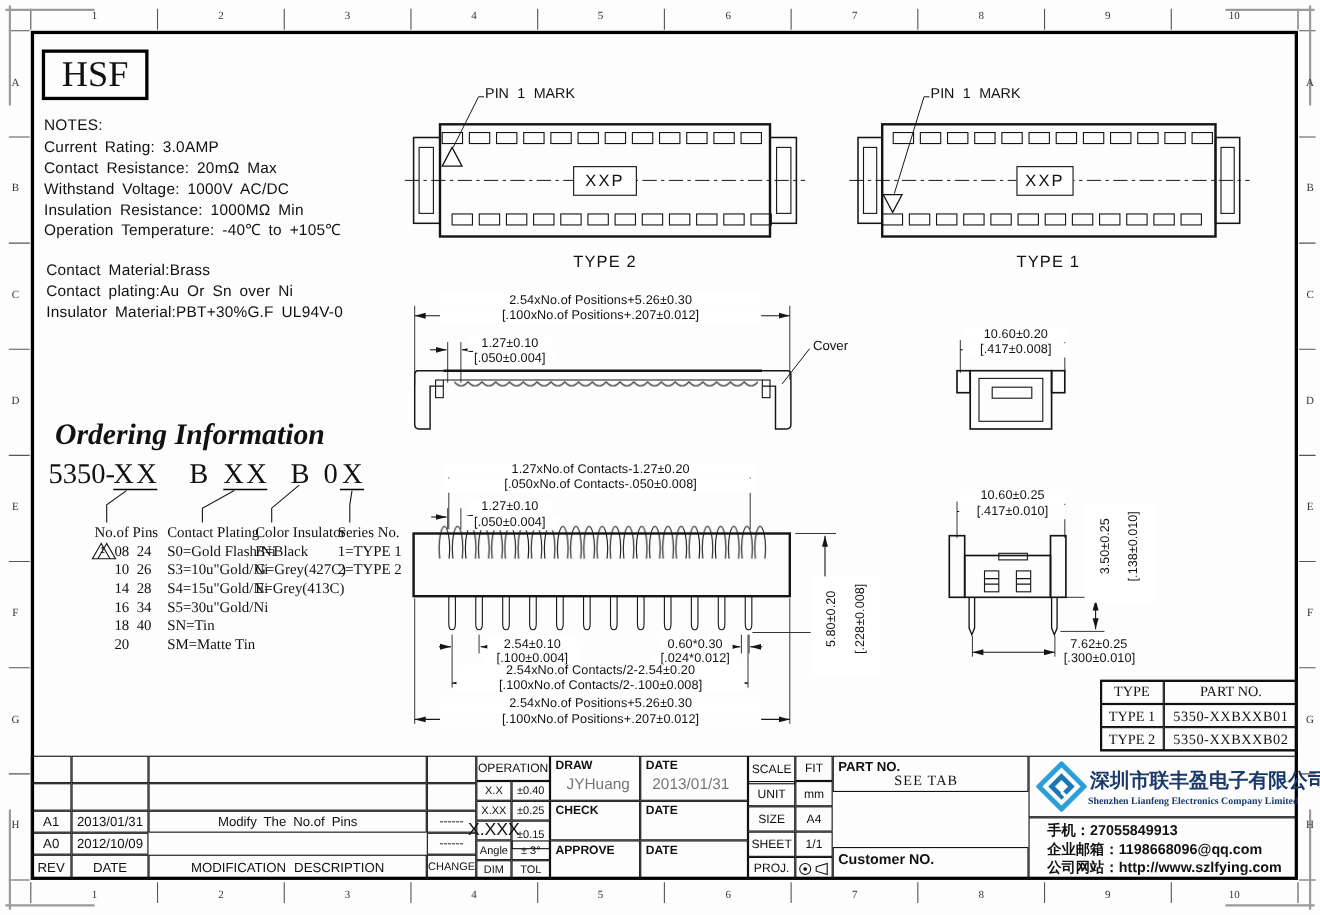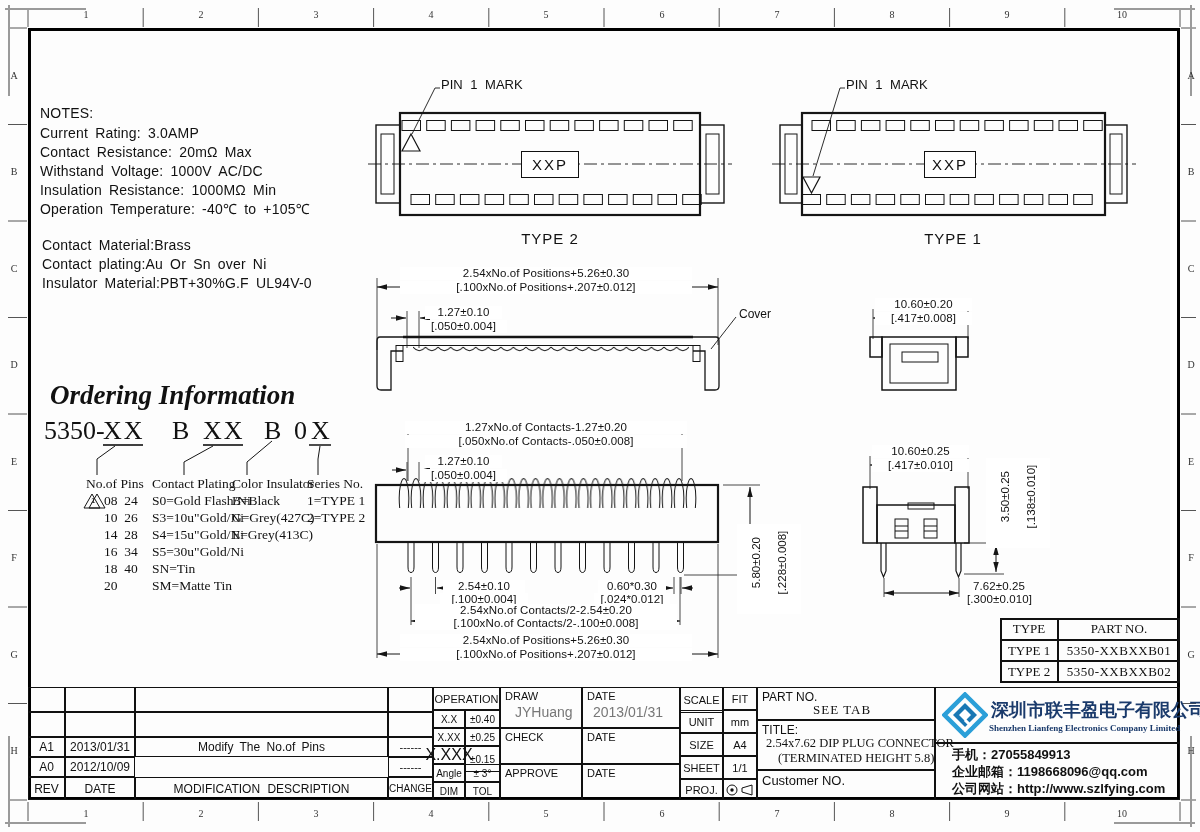--- a/index.html
+++ b/index.html
@@ -6,21 +6,21 @@
   .page{position:relative;width:1200px;height:832px;background:#fdfdfd;overflow:hidden;
         font-family:"Liberation Sans",sans-serif;color:#111;}
   .t{position:absolute;white-space:pre;line-height:1.12;}
   .c{text-align:center;}
   .dim{font-size:11.5px;background:#fff;padding:0 1px;letter-spacing:.1px;}
   .rot{transform-origin:0 0;transform:rotate(-90deg);background:#fff;}
   .frame{position:absolute;left:28px;top:28px;width:1152px;height:772px;border:3px solid #000;box-sizing:border-box;}
   .rlabel{position:absolute;font-size:10px;color:#333;width:22px;text-align:center;font-family:"Liberation Serif",serif;}
   .cell{position:absolute;border:1px solid #111;box-sizing:border-box;}
   .cc{display:flex;align-items:center;justify-content:center;}
-  .lbl{position:absolute;left:4px;top:2px;font-size:11px;}
+  .lbl{position:absolute;left:4px;top:2px;font-size:11px;font-weight:bold;}
   .ser{font-family:"Liberation Serif",serif;}
   .note{font-size:14px;word-spacing:3px;letter-spacing:.2px;}
   .ord{font-family:"Liberation Serif",serif;font-size:13.5px;}
   .seg{font-family:"Liberation Serif",serif;font-size:26px;}
   .gray{color:#777;}
   .boxed{border:1px solid #111;background:#fff;box-sizing:border-box;}
 </style>
 </head>
 <body>
 
@@ -249,20 +249,22 @@
 
   <span class="rlabel" style="left:1180px;top:70px">A</span>
   <span class="rlabel" style="left:1180px;top:166px">B</span>
   <span class="rlabel" style="left:1180px;top:263px">C</span>
   <span class="rlabel" style="left:1180px;top:359px">D</span>
   <span class="rlabel" style="left:1180px;top:456px">E</span>
   <span class="rlabel" style="left:1180px;top:552px">F</span>
   <span class="rlabel" style="left:1180px;top:649px">G</span>
   <span class="rlabel" style="left:1180px;top:745px">H</span>
 
+  <div class="t" style="left:38px;top:45px;width:97px;height:46px;border:3px solid #000;box-sizing:border-box;
+       font-family:'Liberation Serif',serif;font-size:33px;text-align:center;line-height:40px">HSF</div>
 
   <div class="t note" style="left:40px;top:106px">NOTES:</div>
   <div class="t note" style="left:40px;top:126px">Current Rating: 3.0AMP</div>
   <div class="t note" style="left:40px;top:145px">Contact Resistance: 20mΩ Max</div>
   <div class="t note" style="left:40px;top:164px">Withstand Voltage: 1000V AC/DC</div>
   <div class="t note" style="left:40px;top:183px">Insulation Resistance: 1000MΩ Min</div>
   <div class="t note" style="left:40px;top:202px">Operation Temperature: -40℃ to +105℃</div>
   <div class="t note" style="left:42px;top:238px">Contact Material:Brass</div>
   <div class="t note" style="left:42px;top:257px">Contact plating:Au Or Sn over Ni</div>
   <div class="t note" style="left:42px;top:276px">Insulator Material:PBT+30%G.F UL94V-0</div>
@@ -421,25 +423,20 @@
       <circle cx="7" cy="7" r="5" fill="none" stroke="#111"></circle>
       <circle cx="7" cy="7" r="1.7" fill="#111"></circle>
       <path d="M17,5 L27,2 V12 L17,9 Z" fill="none" stroke="#111"></path>
     </svg>
   </div>
 
   <div class="cell" style="left:757px;top:687px;width:178px;height:33px">
     <span class="lbl" style="font-size:12px">PART NO.</span>
     <span class="t ser" style="left:55px;top:15px;font-size:13px;letter-spacing:1px">SEE TAB</span>
   </div>
-  <div class="cell" style="left:757px;top:720px;width:178px;height:50px">
-    <span class="lbl" style="font-size:12px">TITLE:</span>
-    <span class="t ser" style="left:8px;top:15px;font-size:12.5px">2.54x7.62 DIP PLUG CONNECTOR</span>
-    <span class="t ser" style="left:20px;top:30px;font-size:12.5px">(TERMINATED HEIGHT 5.8)</span>
-  </div>
   <div class="cell" style="left:935px;top:687px;width:245px;height:56px">
     <svg style="position:absolute;left:6px;top:4px" width="46" height="46" viewBox="0 0 46 46">
       <path d="M23,2.5 L43.5,23 L23,43.5 L2.5,23 Z" fill="none" stroke="#2b9fd8" stroke-width="4.5"></path>
       <path d="M23,11 L35,23 L23,35 L11,23 Z" fill="#1877b4"></path>
       <path d="M23,17 L29,23 L23,29 L17,23 Z" fill="#fff"></path>
       <path d="M23,28 L29,34" stroke="#fff" stroke-width="3"></path>
     </svg>
     <span class="t" style="left:55px;top:12px;font-size:18px;font-weight:bold;color:#1a3a6b;font-family:'DejaVu Sans',sans-serif">深圳市联丰盈电子有限公司</span>
     <span class="t ser" style="left:53px;top:35px;font-size:9px;font-weight:bold;color:#1a3a6b">Shenzhen Lianfeng Electronics Company Limited</span>
   </div>

